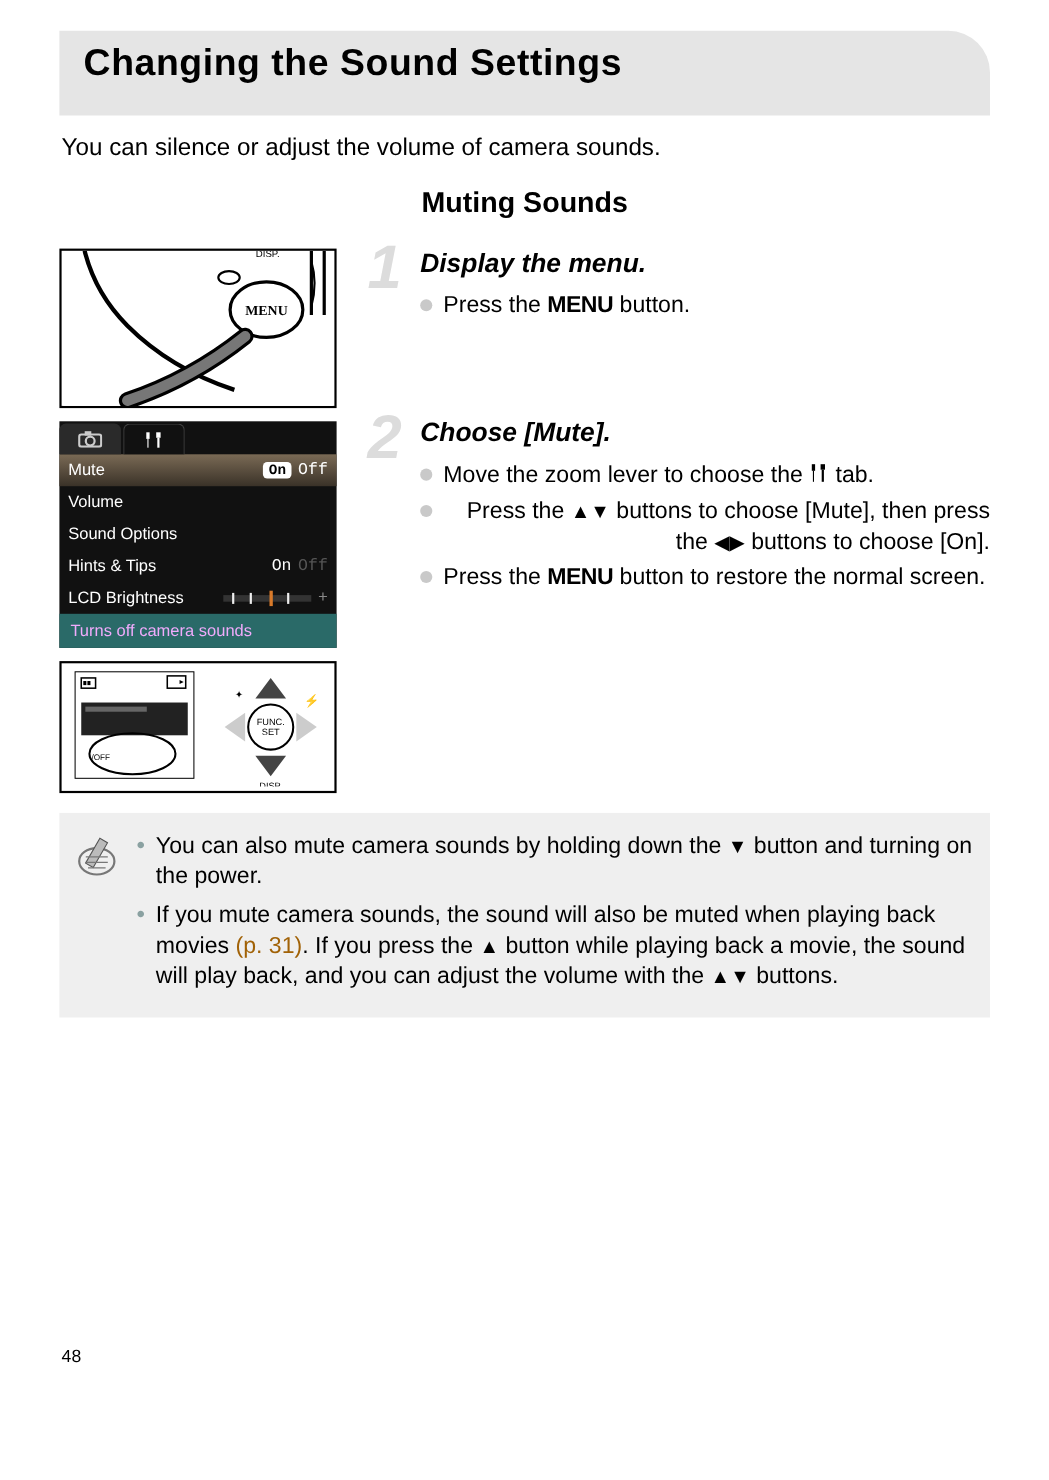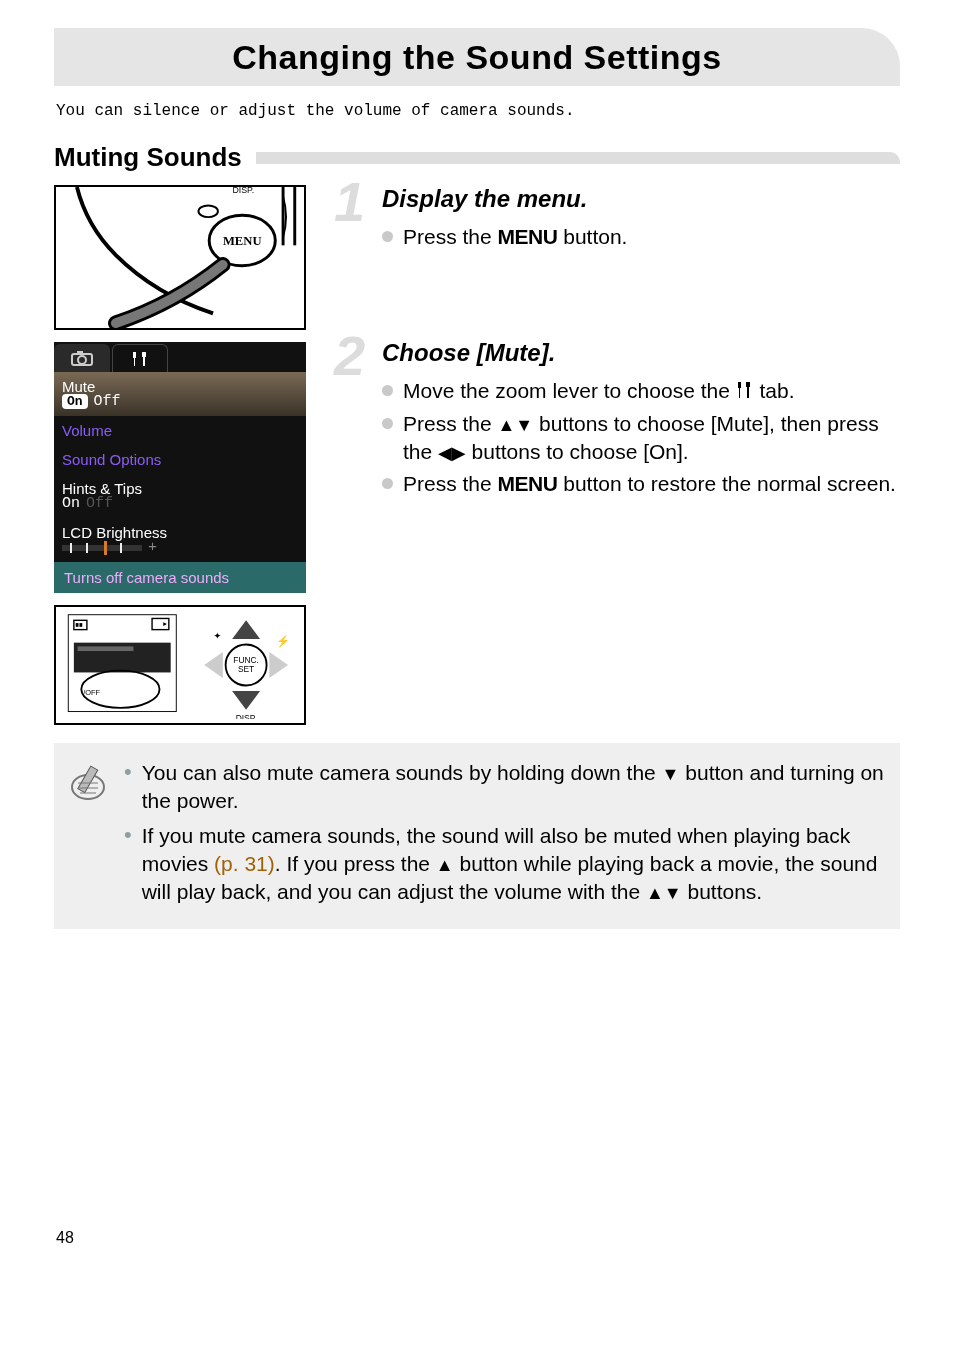--- a/index.html
+++ b/index.html
@@ -9,39 +9,38 @@
       font-family: Arial, Helvetica, sans-serif;
       background: #fff;
       width: 954px;
     }
     .page {
       padding: 28px 54px 20px 54px;
     }
     .title-bar {
       background: #e5e5e5;
       border-radius: 0 38px 0 0;
-      padding: 10px 22px 9px 22px;
+      padding: 10px 22px 28px 22px;
       margin-bottom: 16px;
-      text-align: center;
     }
     .title {
       font-size: 34px;
       font-weight: 900;
       letter-spacing: 0.5px;
     }
     .intro {
-      font-size: 16px;
+      font-size: 22px;
       margin: 10px 2px 22px 2px;
-      font-family: Liberation Mono, monospace;
     }
     .section-row {
       display: flex;
       align-items: center;
       gap: 14px;
       margin: 8px 0 12px 0;
+      flex-direction: column;
     }
     .section-title {
       font-size: 26px;
       font-weight: 900;
     }
     .section-rule {
       flex: 1;
       height: 12px;
       background: #dedede;
       border-radius: 0 10px 0 0;
@@ -90,30 +89,29 @@
       background: #2a2a2a;
       border-top-left-radius: 6px;
       border-top-right-radius: 6px;
       display:flex;align-items:center;justify-content:center;
       margin-right: 2px;
     }
     .lcd-tab.active { background: #111; border: 1px solid #444; border-bottom: none; }
     .lcd-row {
       display: flex;
       justify-content: space-between;
-      align-items: flex-start;
+      align-items: center;
       padding: 7px 8px;
       font-size: 15px;
-      flex-direction: column;
     }
     .lcd-row.selected {
       background: linear-gradient(#7a6a55, #3a3228);
       color: #fff;
     }
-    .lcd-row.dim { color: #8b5cf6; }
+    .lcd-row.dim { color: #ffffff; }
     .lcd-row .val { display:flex; align-items:center; gap:6px;font-family:Liberation Mono, monospace; }
     .pill {
       background:#fff; color:#000; font-weight:bold;
       border-radius:4px; padding:1px 5px; font-size:13px;
     }
     .lcd-slider {
       width: 80px; height: 6px; background: #333;
       position: relative;
     }
     .lcd-slider .notch {
@@ -156,20 +154,21 @@
       margin-bottom: 10px;
       font-style: italic;
     }
     .bul {
       display: flex;
       align-items: flex-start;
       gap: 10px;
       font-size: 21px;
       margin: 4px 0;
       line-height: 1.35;
+      text-align: right;
     }
     .disc {
       width: 11px; height: 11px; border-radius: 50%;
       background: #c9c9c9; flex: 0 0 11px; margin-top: 8px;
     }
     .menu-word {
       font-family: "Arial Narrow", Arial, sans-serif;
       font-weight: 700;
       letter-spacing: -0.5px;
     }

